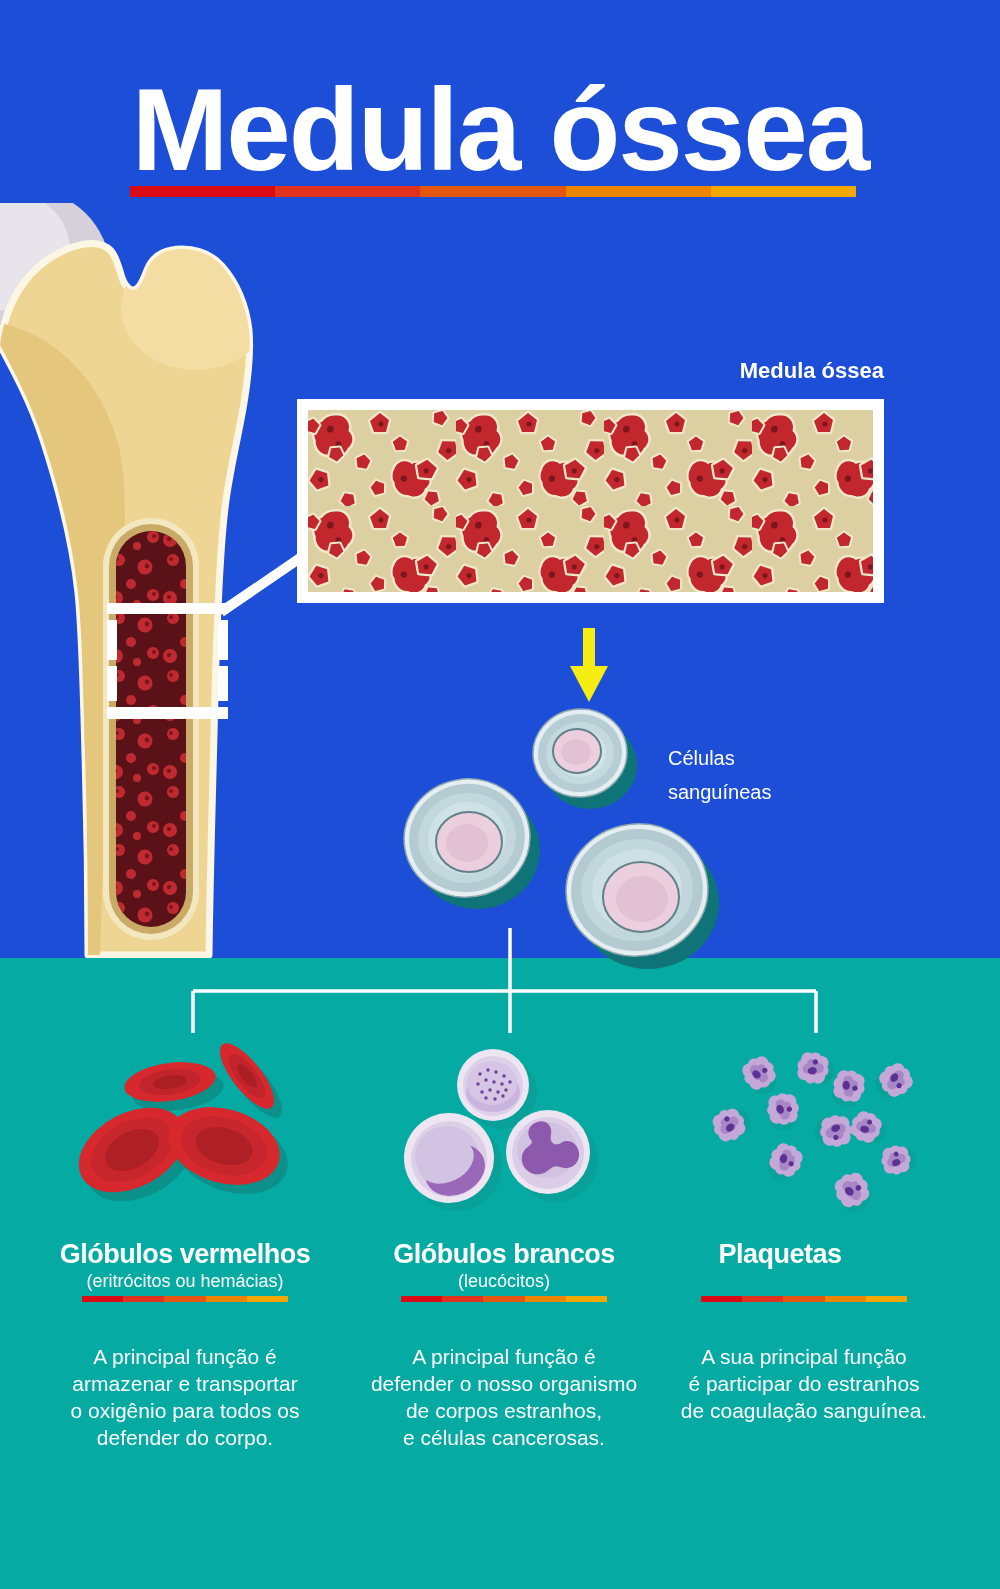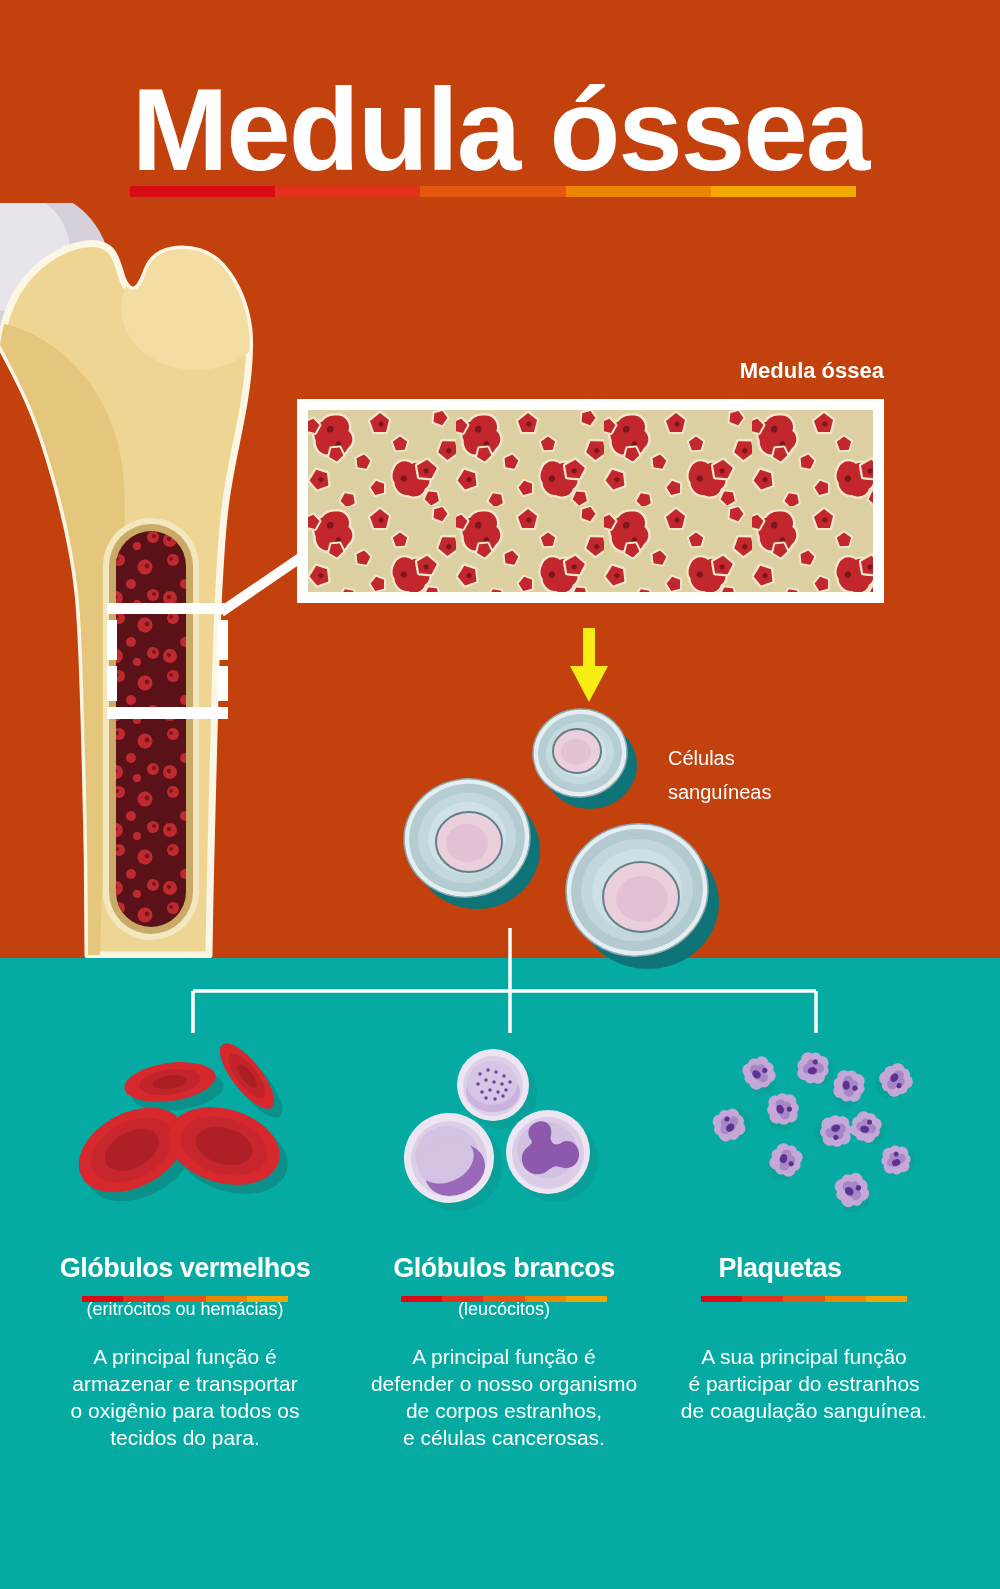--- a/index.html
+++ b/index.html
@@ -23,30 +23,30 @@
     position:absolute;left:297px;top:399px;width:565px;height:182px;
     background:#dccfa2;border:11px solid #ffffff;
   }
   .zoom-label{
     position:absolute;right:116px;top:358px;font-size:22px;font-weight:700;white-space:nowrap;
   }
   .cells-label{
     position:absolute;left:668px;top:741px;font-size:20px;line-height:34px;white-space:nowrap;
   }
   .col-head{position:absolute;top:1238px;width:300px;text-align:center;}
-  .col-head h2{margin:14px;font-size:27px;line-height:32px;font-weight:700;letter-spacing:-0.5px;white-space:nowrap;}
+  .col-head h2{margin:0;font-size:27px;line-height:32px;font-weight:700;letter-spacing:-0.5px;white-space:nowrap;}
   .col-head .sub{font-size:18px;line-height:22px;height:22px;white-space:nowrap;}
   .col-para{position:absolute;top:1325px;width:300px;text-align:center;font-size:21px;line-height:27px;margin-top:18px;}
   .col-para div{white-space:nowrap;}
   svg{display:block;}
 </style>
 </head>
 <body>
 
-<div class="canvas" style="background: #c2410c;">
+<div class="canvas" style="background: #1d4ed8;">
 
   <div class="bg-bottom" style="background: rgb(5, 171, 163);"></div>
 
   <div class="title">Medula óssea</div>
   <div class="accent-bar main">
       <span style="background: rgb(219, 11, 22);"></span>
       <span style="background: rgb(224, 50, 28);"></span>
       <span style="background: rgb(229, 87, 17);"></span>
       <span style="background: rgb(236, 133, 0);"></span>
       <span style="background: rgb(242, 168, 0);"></span>
@@ -357,21 +357,21 @@
       <span style="background: rgb(224, 50, 28);"></span>
       <span style="background: rgb(229, 87, 17);"></span>
       <span style="background: rgb(236, 133, 0);"></span>
       <span style="background: rgb(242, 168, 0);"></span>
     </div>
 
   <div class="col-para" style="left:35px">
     <div>A principal função é</div>
     <div>armazenar e transportar</div>
     <div>o oxigênio para todos os</div>
-    <div>tecidos do para.</div>
+    <div>defender do corpo.</div>
   </div>
   <div class="col-para" style="left:354px">
     <div>A principal função é</div>
     <div>defender o nosso organismo</div>
     <div>de corpos estranhos,</div>
     <div>e células cancerosas.</div>
   </div>
   <div class="col-para" style="left:654px">
     <div>A sua principal função</div>
     <div>é participar do estranhos</div>

